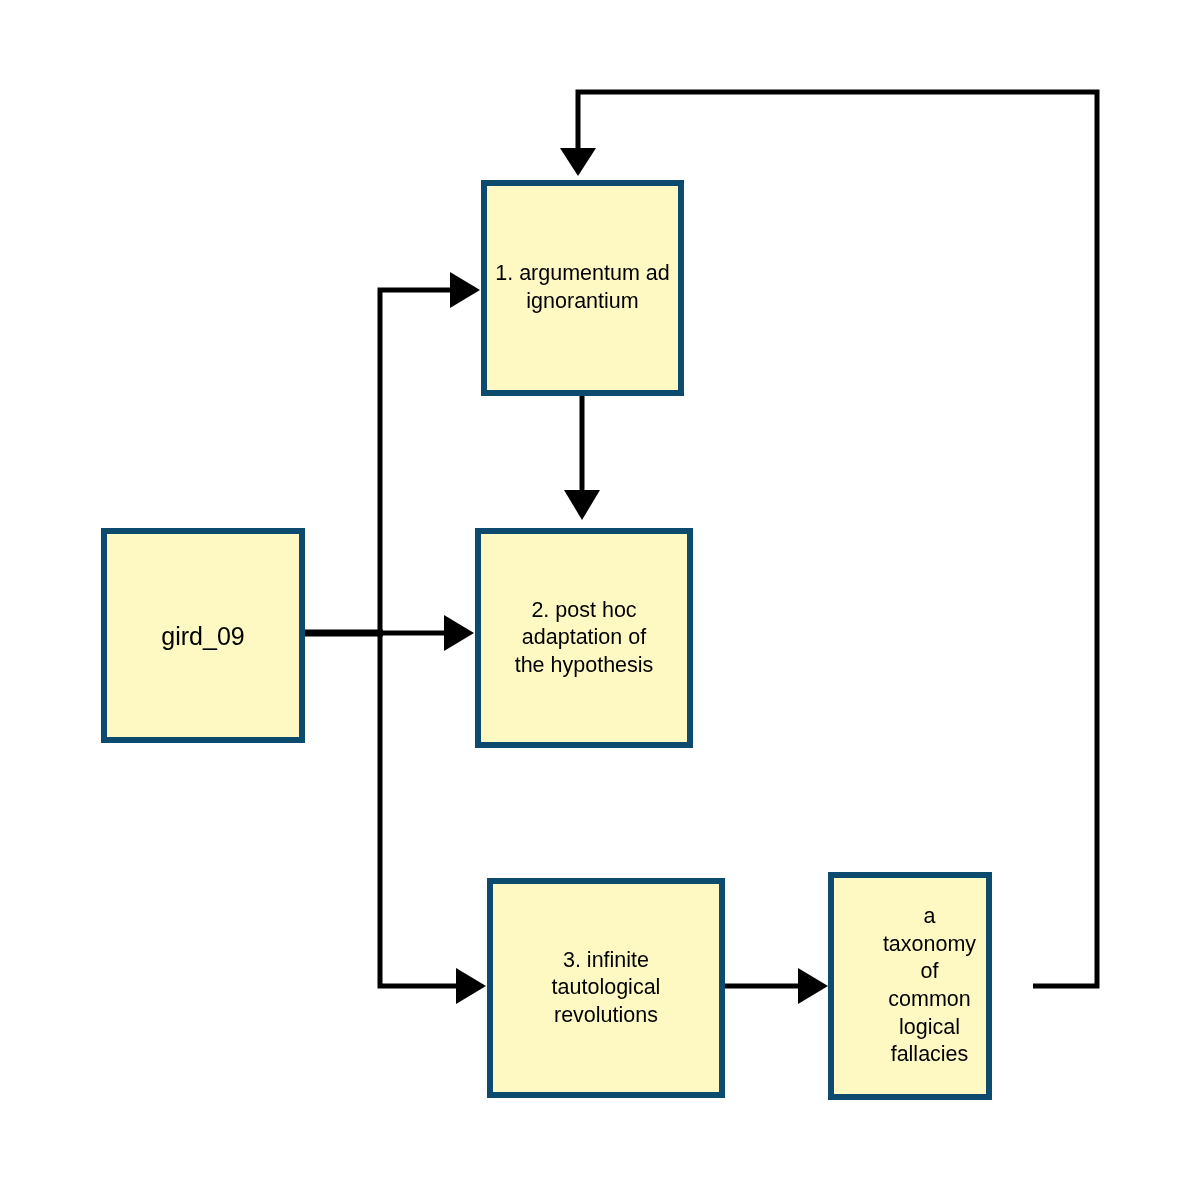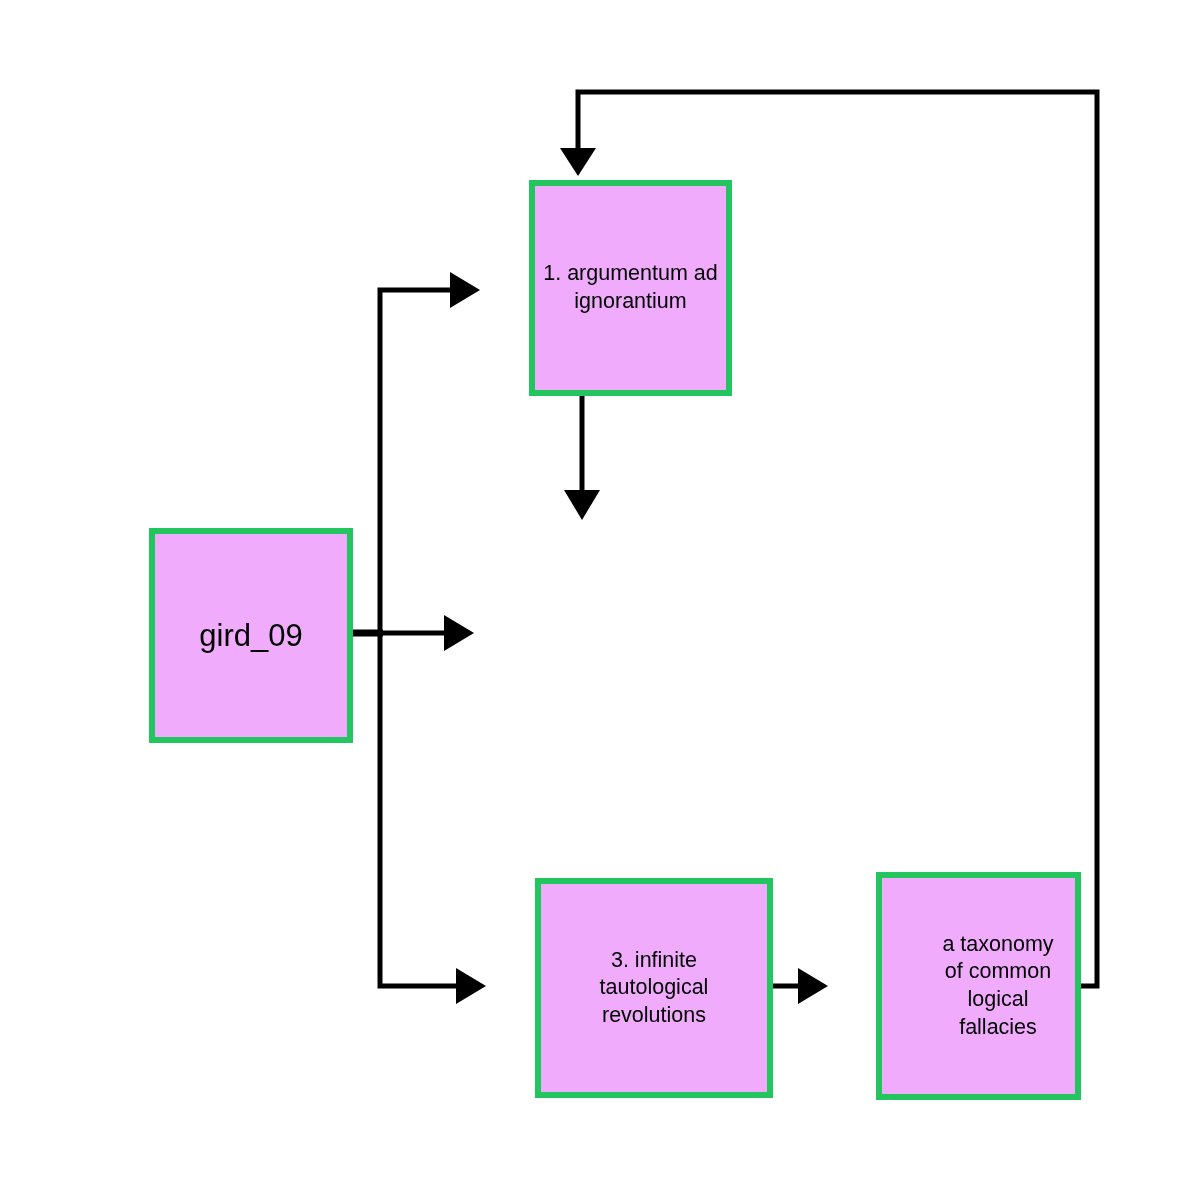--- a/index.html
+++ b/index.html
@@ -24,38 +24,37 @@
     position: absolute;
     top: 0;
     left: 0;
     width: 1200px;
     height: 1200px;
     display: block;
   }
   .node-box {
     position: absolute;
     box-sizing: border-box;
-    background: #f0abfc;
-    border: 6px solid #22c55e;
+    background: #fef9c3;
+    border: 6px solid #0c4a6e;
     display: flex;
     align-items: center;
     justify-content: center;
     text-align: center;
     color: #000000;
     z-index: 3;
-    margin-left: 48px;
   }
   .node-label {
     display: block;
     line-height: 1.28;
     white-space: pre-line;
     padding: 0 6px;
   }
   .node-label.big {
-    font-size: 31px;
+    font-size: 25px;
     line-height: 1.2;
   }
   .node-label.small {
     font-size: 21.5px;
   }
   .edge-line {
     stroke: #000000;
     fill: none;
   }
   .edge-thin {
@@ -111,26 +110,31 @@
 
   <div class="node-box" style="left:101px; top:528px; width:204px; height:215px;">
     <span class="node-label big">gird_09</span>
   </div>
 
   <div class="node-box" style="left:481px; top:180px; width:203px; height:216px;">
     <span class="node-label small">1. argumentum ad
 ignorantium</span>
   </div>
 
+  <div class="node-box" style="left:475px; top:528px; width:218px; height:220px;">
+    <span class="node-label small">2. post hoc
+adaptation of
+the hypothesis</span>
+  </div>
 
   <div class="node-box" style="left:487px; top:878px; width:238px; height:220px;">
     <span class="node-label small">3. infinite
 tautological
 revolutions</span>
   </div>
 
-  <div class="node-box" style="left:828px; top:872px; width:205px; height:228px;padding-left:39px;">
+  <div class="node-box" style="left:828px; top:872px; width:164px; height:228px;padding-left:39px;">
     <span class="node-label small">a taxonomy
 of common
 logical fallacies</span>
   </div>
 
 </div>
 
 </body></html>

